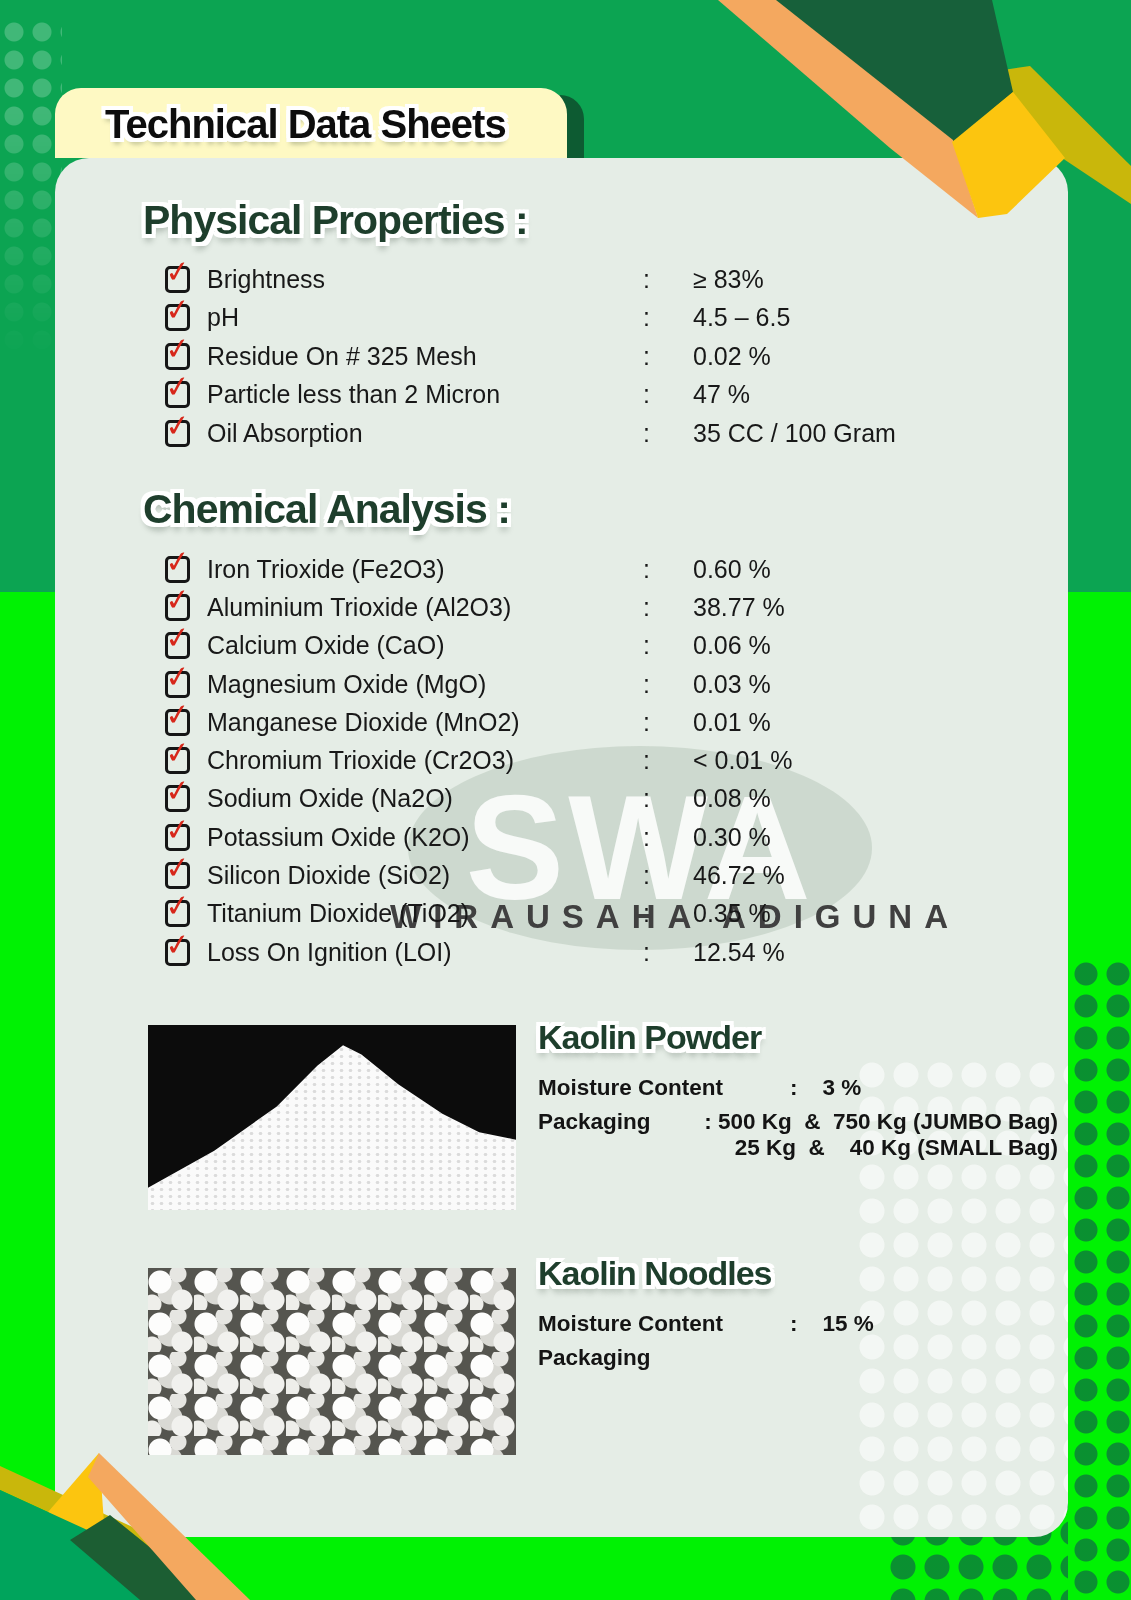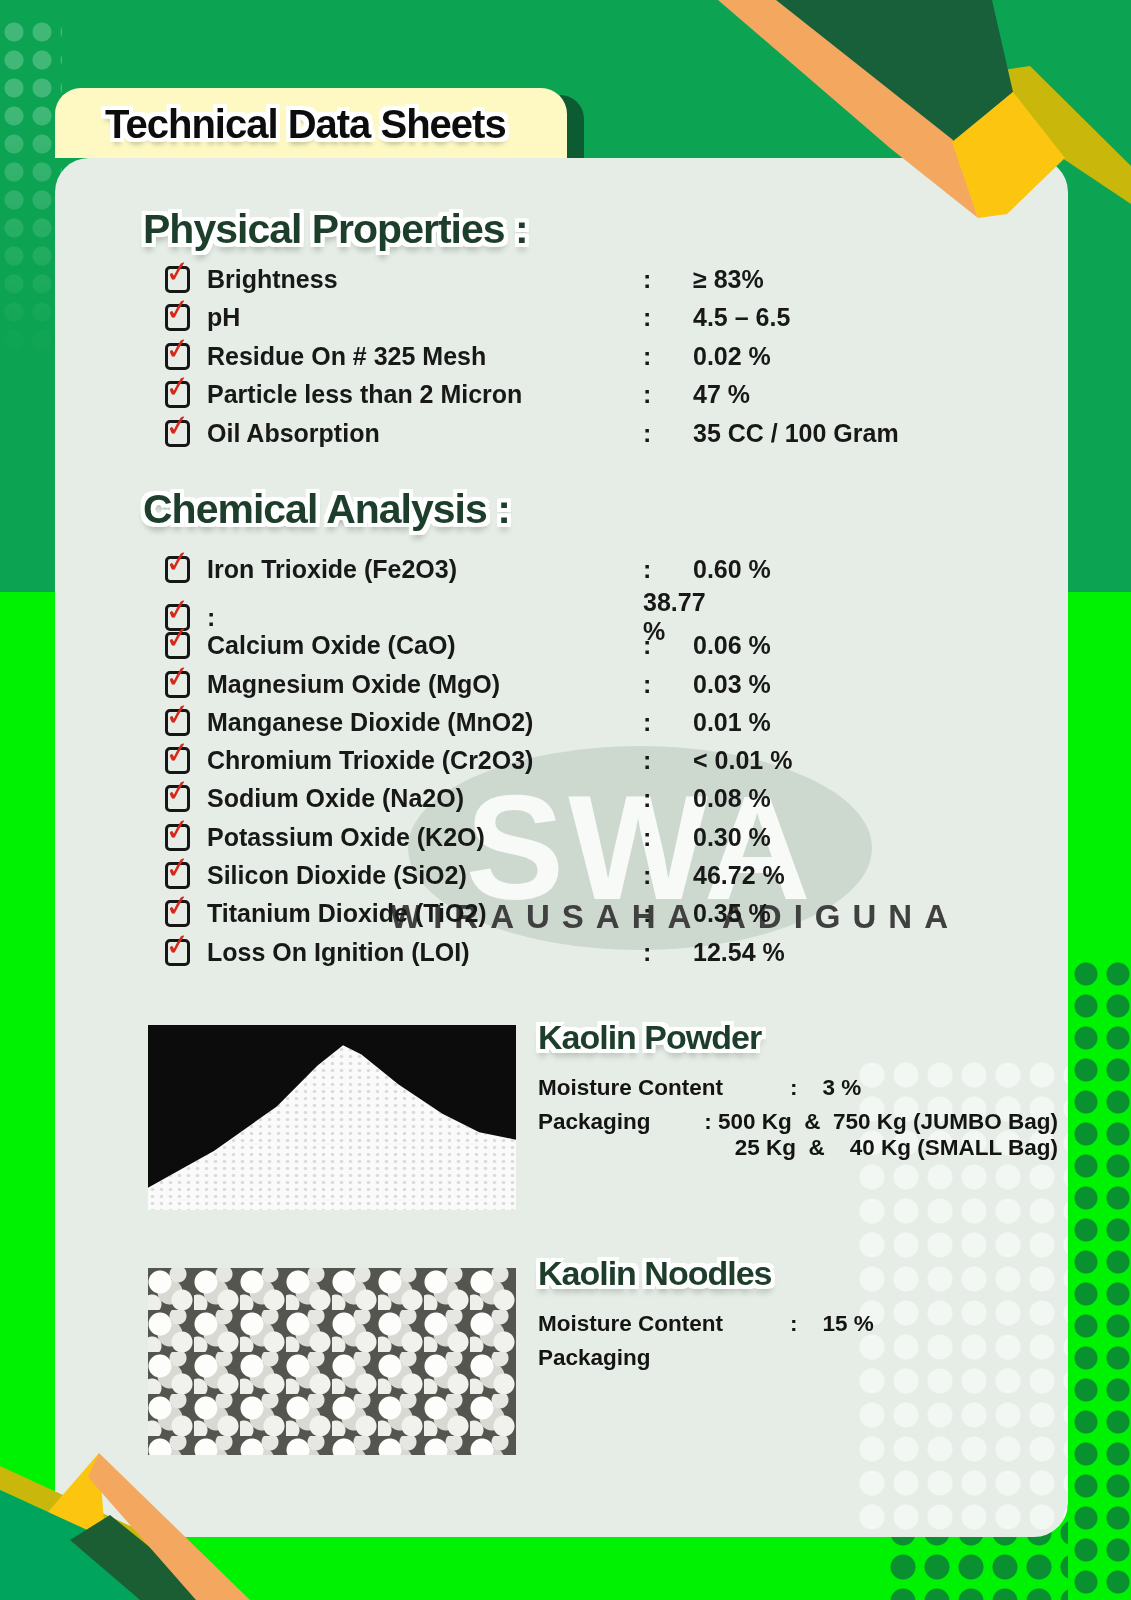--- a/index.html
+++ b/index.html
@@ -33,21 +33,21 @@
         -4px 0 0 #fff,4px 0 0 #fff,0 -4px 0 #fff,0 4px 0 #fff,0 6px 5px rgba(40,60,40,.35);}
   
   .heading{position:absolute;margin:0;font-weight:bold;color:#1e3e2c;letter-spacing:-1px;
         text-shadow:-4px -4px 0 #fff,4px -4px 0 #fff,-4px 4px 0 #fff,4px 4px 0 #fff,
         -4px 0 0 #fff,4px 0 0 #fff,0 -4px 0 #fff,0 4px 0 #fff,0 7px 6px rgba(20,40,25,.35);}
   .h-big{font-size:41px;}
   .h-mid{font-size:34px;}
   
   .list{position:absolute;left:110px;width:850px;}
   .row{display:grid;grid-template-columns:42px 436px 50px auto;align-items:center;height:38.5px;
-       font-size:25px;font-weight:bold;color:#181818;}
+       font-size:25px;font-weight:normal;color:#181818;}
   .chem .row{grid-template-columns:42px 436px 50px 112px;height:38.3px;}
   .chem .val{text-align:left;}
   .chk{position:relative;width:19px;height:21px;border:3px solid #161616;border-radius:5px;
        display:inline-block;}
   .chk::after{content:"✓";position:absolute;left:-3px;top:-15px;font-size:30px;font-weight:bold;
        color:#d7271a;transform:rotate(-6deg);}
   
   .wm-ellipse{position:absolute;left:353px;top:588px;width:464px;height:204px;border-radius:50%;
        background:rgba(160,180,162,.35);display:flex;align-items:center;justify-content:center;z-index:0;}
   .wm-ellipse span{font-size:148px;font-weight:bold;color:rgba(255,255,255,.85);letter-spacing:4px;}
@@ -96,21 +96,21 @@
   <div class="dots dots-bottom"></div>
 
   <div class="card">
     <div class="wm-ellipse">
       <span>SWA</span>
     </div>
     <div class="wm-text">WIRAUSAHA ADIGUNA</div>
     <div class="dots dots-card"></div>
 
     <div class="content-layer">
-      <h2 class="heading h-big" style="left:88px;top:48px;">Physical Properties :</h2>
+      <h2 class="heading h-big" style="left:88px;top:39px;">Physical Properties :</h2>
 
       <div class="list phys" style="top:102px;">
 
           <div class="row">
             <span class="chk"></span>
             <span class="lbl">Brightness</span>
             <span class="col">:</span>
             <span class="val">≥ 83%</span>
           </div>
 
@@ -150,20 +150,21 @@
 
           <div class="row">
             <span class="chk"></span>
             <span class="lbl">Iron Trioxide (Fe2O3)</span>
             <span class="col">:</span>
             <span class="val">0.60 %</span>
           </div>
 
           <div class="row">
             <span class="chk"></span>
+            <span class="lbl">Aluminium Trioxide (Al2O3)</span>
             <span class="col">:</span>
             <span class="val">38.77 %</span>
           </div>
 
           <div class="row">
             <span class="chk"></span>
             <span class="lbl">Calcium Oxide (CaO)</span>
             <span class="col">:</span>
             <span class="val">0.06 %</span>
           </div>

